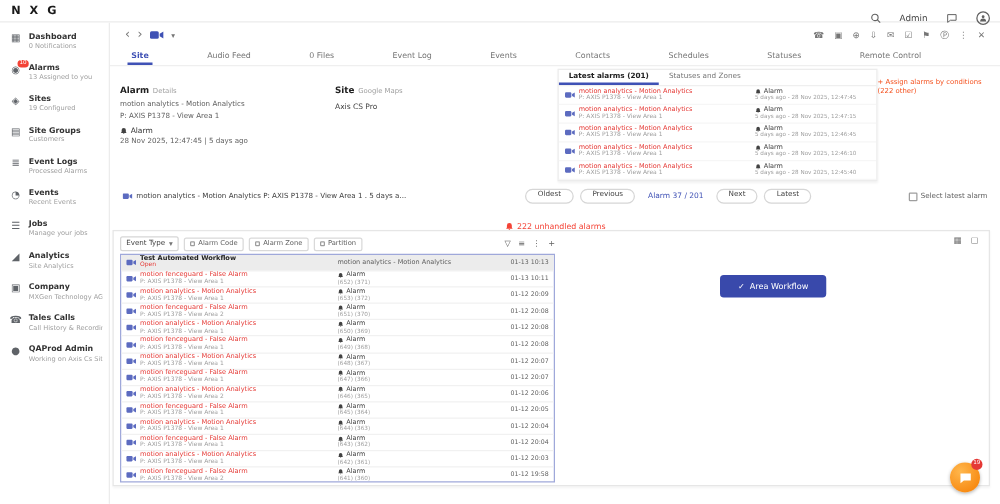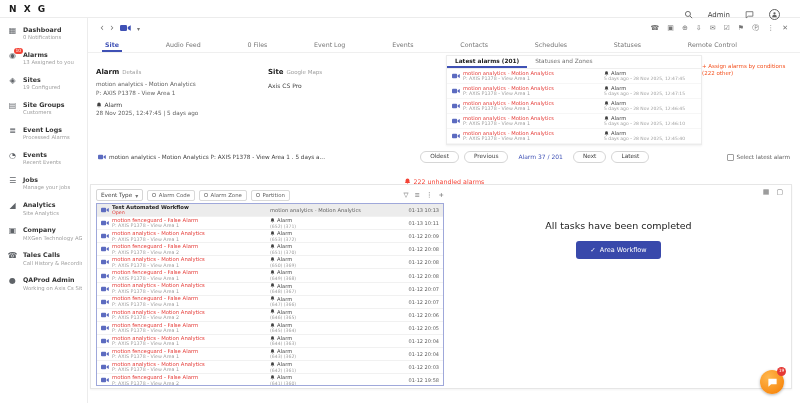--- a/index.html
+++ b/index.html
@@ -3,21 +3,21 @@
 <meta charset="utf-8">
 <style>
   * { margin:0; padding:0; box-sizing:border-box; }
   html,body { width:800px; height:403px; overflow:hidden; background:#fff;
     font-family:"DejaVu Sans","Liberation Sans",sans-serif; color:#212121; }
 
   
   .topbar { position:absolute; left:0; top:0; width:800px; height:18px; background:#fff;
     border-bottom:1px solid #ececec; display:flex; align-items:center; z-index:30; }
   .logo { width:88px; padding-left:9px; font-weight:bold; font-size:9px; letter-spacing:2px; color:#1a1a1a; }
-  .topbar-right { margin-left:auto; display:flex; align-items:center; gap:15px; padding-right:20px;margin-top:12px; }
+  .topbar-right { margin-left:auto; display:flex; align-items:center; gap:15px; padding-right:8px;margin-top:12px; }
   .tb-admin { font-size:7px; color:#424242; }
   .tb-ic { display:inline-flex; align-items:center; color:#616161; }
   .avatar { width:11px; height:11px; border-radius:50%; border:1px solid #616161;
     display:flex; align-items:center; justify-content:center; }
 
   
   .sidebar { position:absolute; left:0; top:18px; width:88px; height:385px; background:#fff;
     border-right:1px solid #ececec; display:flex; flex-direction:column; padding-top:3px; z-index:20; }
   .s-item { display:flex; gap:5px; padding:5px 5px 5px 7px; align-items:flex-start; cursor:pointer; }
   .s-icon { width:11px; flex:none; font-size:8px; line-height:10px; color:#5f6368; text-align:center; position:relative; }
@@ -896,21 +896,20 @@
     </div>
 
   <div class="card-icons">
 
       <span class="card-ic">▦</span>
 
       <span class="card-ic">▢</span>
     </div>
 
   <div class="completed">
-    <div class="completed-msg">All tasks have been completed</div>
     <button class="cw-btn">
       <span>✓</span>
       <span>Area Workflow</span>
     </button>
   </div>
 </div>
 
 <div class="fab">
   <svg width="11" height="11" viewBox="0 0 24 24">
       <path d="M3 4h18v12H9l-6 5z" fill="#fff"></path>

